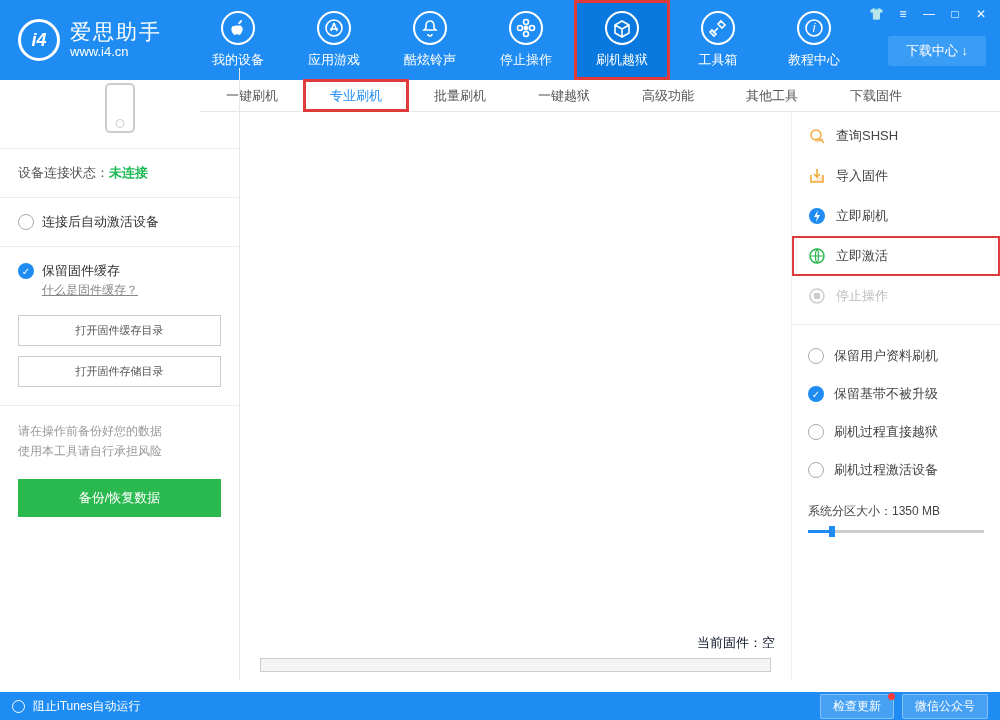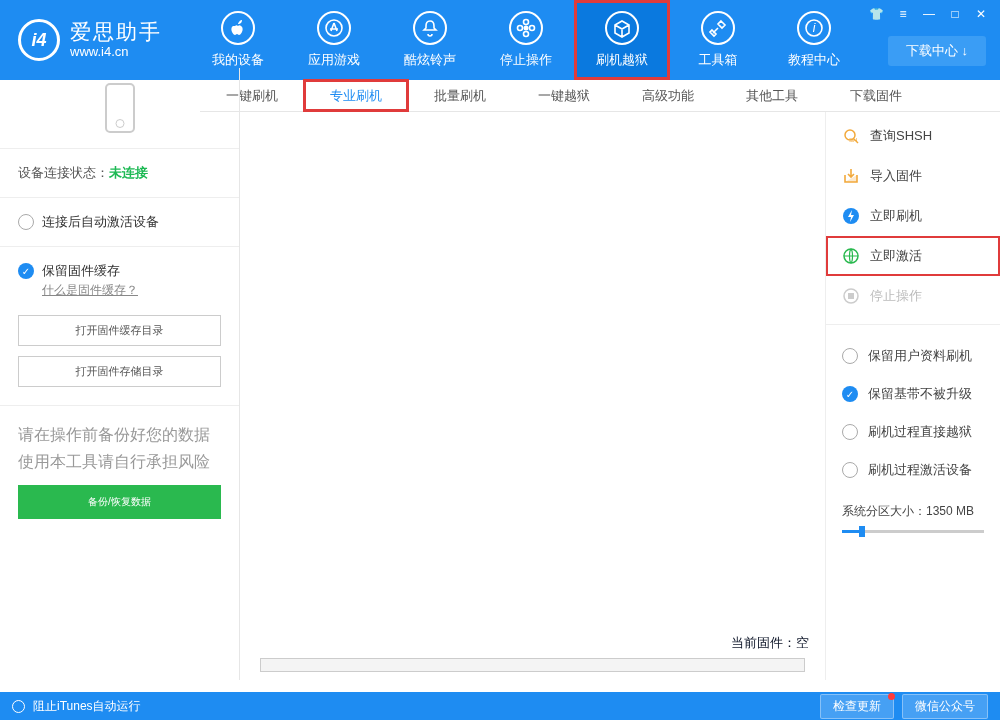--- a/index.html
+++ b/index.html
@@ -36,29 +36,29 @@
 .sb-sep { border-top: 1px solid #eee; margin: 0; }
 
 .sb-section { padding: 15px 18px; font-size: 13px; color: #555; }
 .status-val { color: #1db954; font-weight: bold; }
 .chkrow { display: flex; align-items: center; gap: 8px; padding: 15px 18px; font-size: 13px; }
 .radio { width: 16px; height: 16px; border: 1.5px solid #aaa; border-radius: 50%; flex-shrink: 0; }
 .radio-checked { width: 16px; height: 16px; border-radius: 50%; background: #1e8cf2; display: flex; align-items: center; justify-content: center; flex-shrink: 0; }
 .radio-checked::after { content: "✓"; color: #fff; font-size: 10px; }
 .link { color: #888; text-decoration: underline; font-size: 12px; cursor: pointer; }
 .sb-btn { display: block; margin: 10px 18px 0; border: 1px solid #ccc; background: #fff; padding: 7px 0; text-align: center; font-size: 11px; cursor: pointer; color: #555; width: calc(100% - 36px); }
-.sb-note { padding: 15px 18px 10px; color: #999; font-size: 16px; line-height: 1.7; }
-.backup-btn { margin: 0 18px; background: #2ab94f; color: #fff; border: none; padding: 10px 16px; text-align: center; font-size: 10px; cursor: pointer; width: calc(100% - 36px); }
+.sb-note { padding: 15px 18px 10px; color: #999; font-size: 12px; line-height: 1.7; }
+.backup-btn { margin: 7px 18px; background: #2ab94f; color: #fff; border: none; padding: 10px 16px; text-align: center; font-size: 13px; cursor: pointer; width: calc(100% - 36px); }
 
 .content { flex: 1; display: flex; }
 .center { flex: 1; position: relative; }
 .fw-status { position: absolute; bottom: 28px; left: 0; right: 16px; text-align: right; font-size: 13px; color: #0f172a; }
 .progress { position: absolute; bottom: 8px; left: 20px; right: 20px; height: 14px; border: 1px solid #ccc; background: #f4f4f4; }
 
-.rightbar { width: 175px; border-left: 1px solid #eee; padding-top: 4px; }
+.rightbar { width: 209px; border-left: 1px solid #eee; padding-top: 4px; }
 .r-item { display: flex; align-items: center; gap: 10px; padding: 11px 16px; font-size: 13px; cursor: pointer; color: #444; }
 .r-item.disabled { color: #bbb; }
 .r-item.hl { outline: 2px solid #e03b3b; outline-offset: -2px; }
 .r-icon { width: 18px; height: 18px; display: flex; align-items: center; justify-content: center; flex-shrink: 0; }
 .r-sep { height: 1px; background: #eee; margin: 8px 0 12px; }
 .r-chk { display: flex; align-items: center; gap: 10px; padding: 10px 16px; font-size: 13px; color: #444; cursor: pointer; }
 .sys-size { padding: 14px 16px 4px; font-size: 12px; color: #444; }
 .slider { margin: 6px 16px; height: 3px; background: #ccc; position: relative; }
 .slider-fill { position: absolute; left: 0; top: 0; bottom: 0; width: 12%; background: #1e8cf2; }
 .slider-thumb { position: absolute; left: 12%; top: -4px; width: 6px; height: 11px; background: #1e8cf2; }

